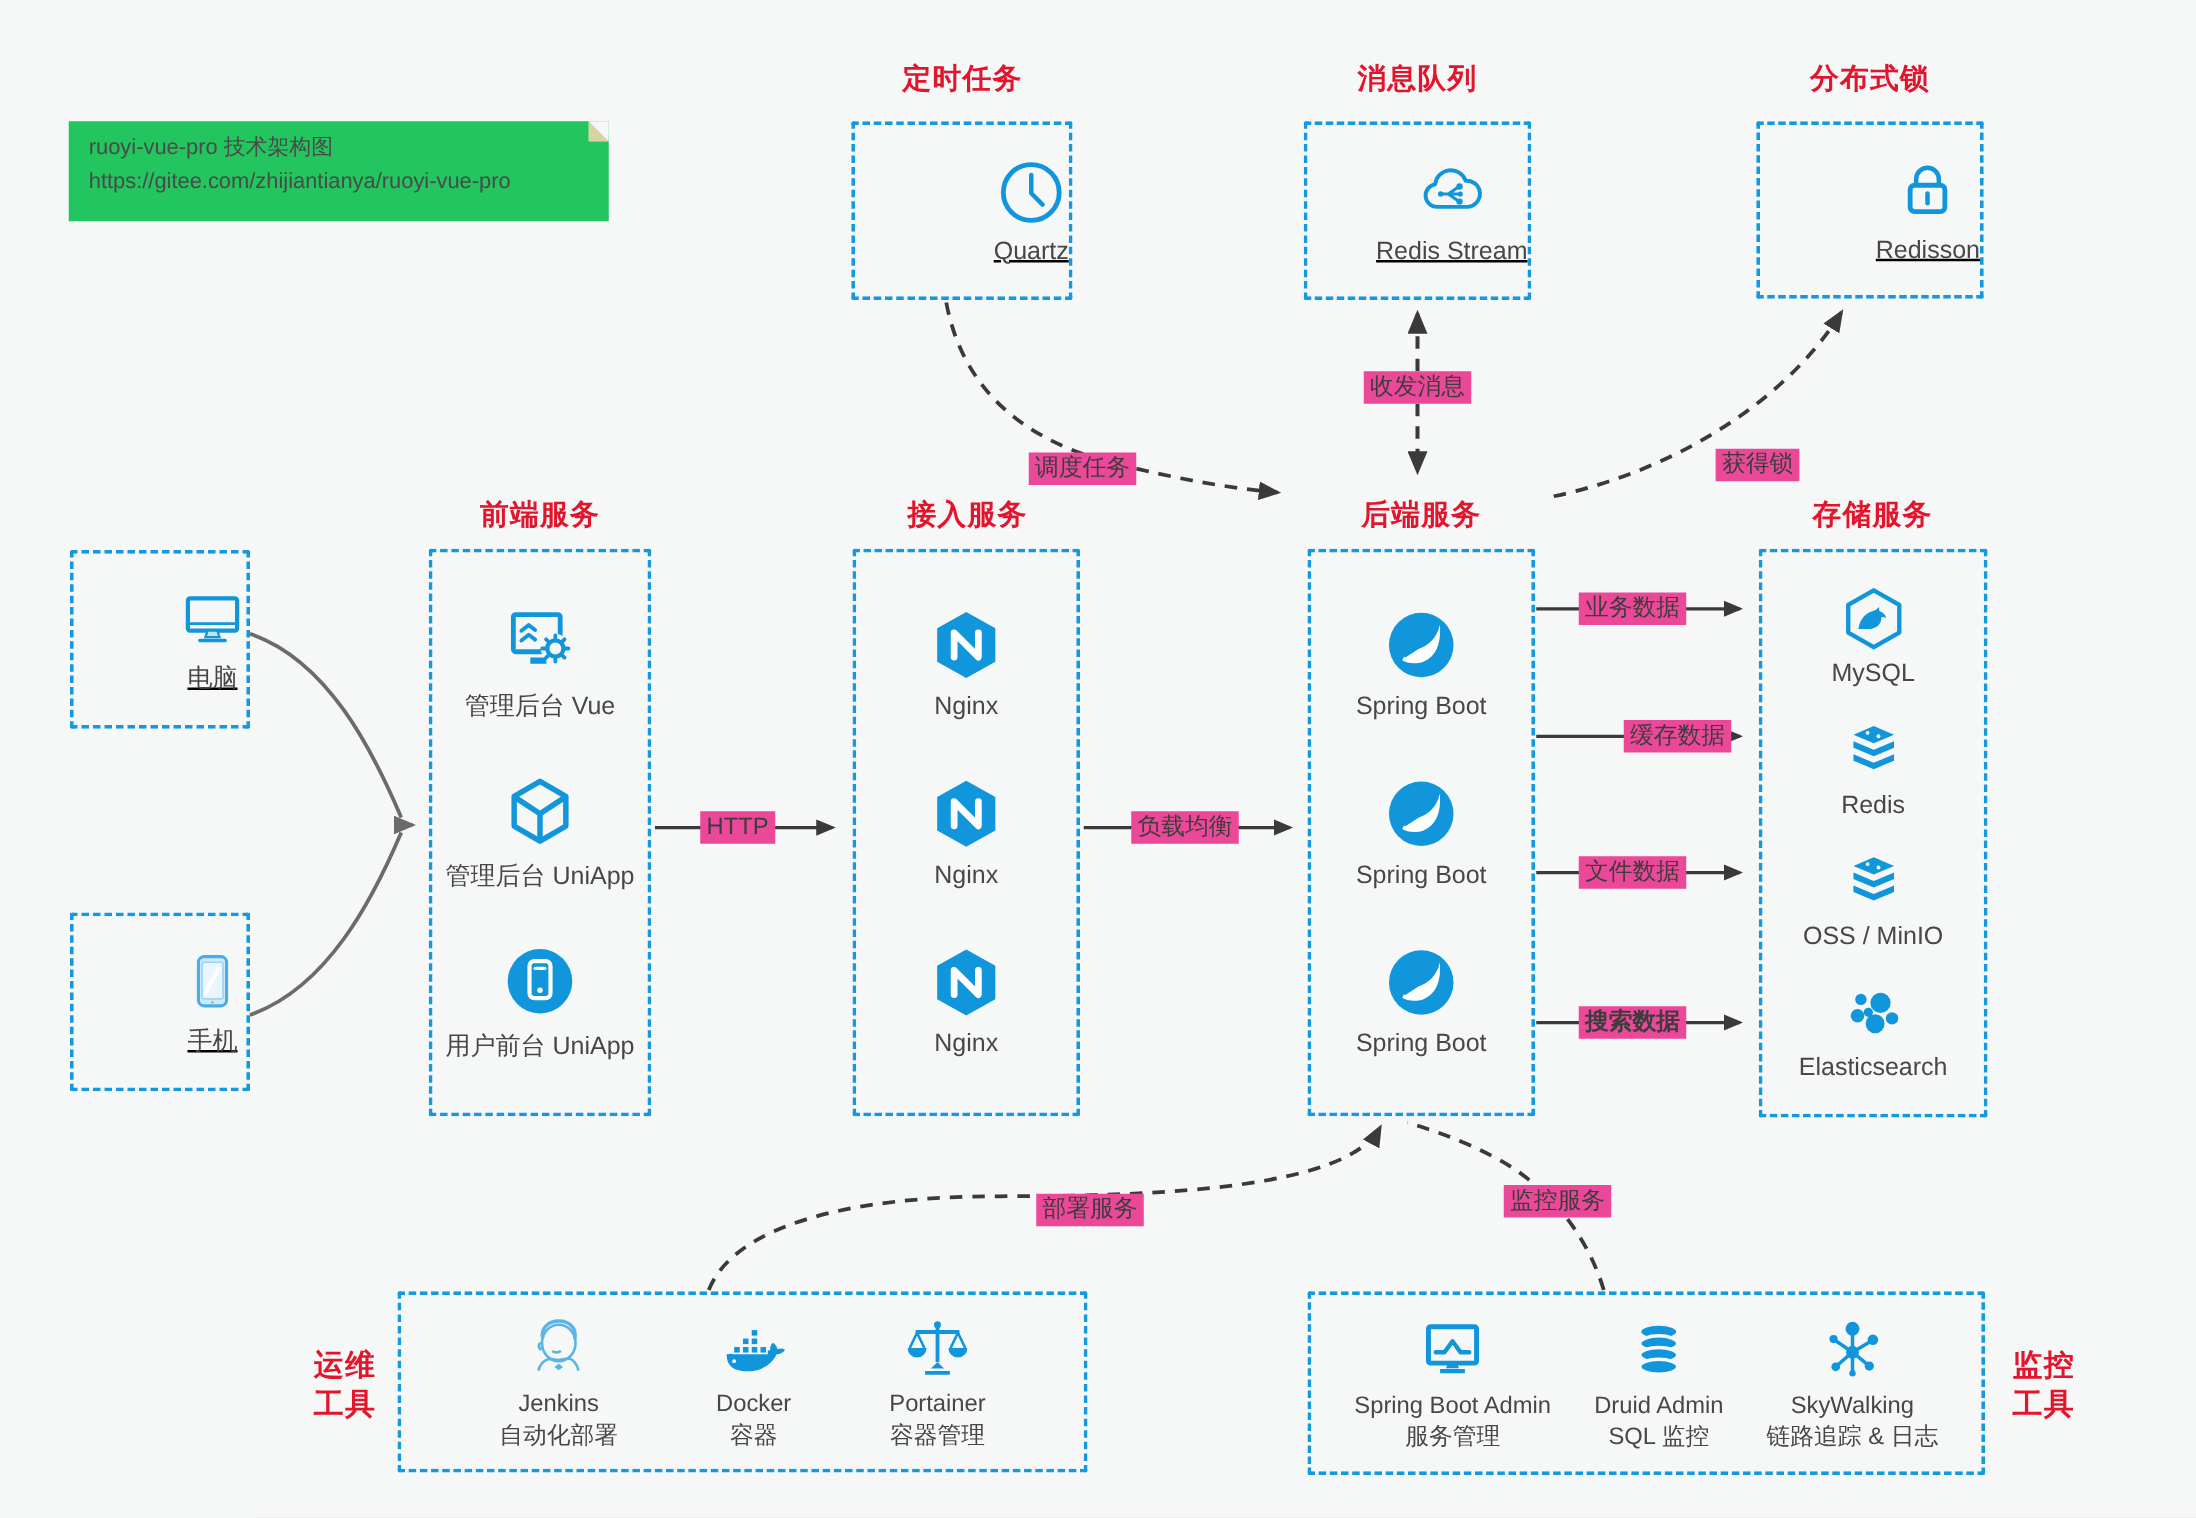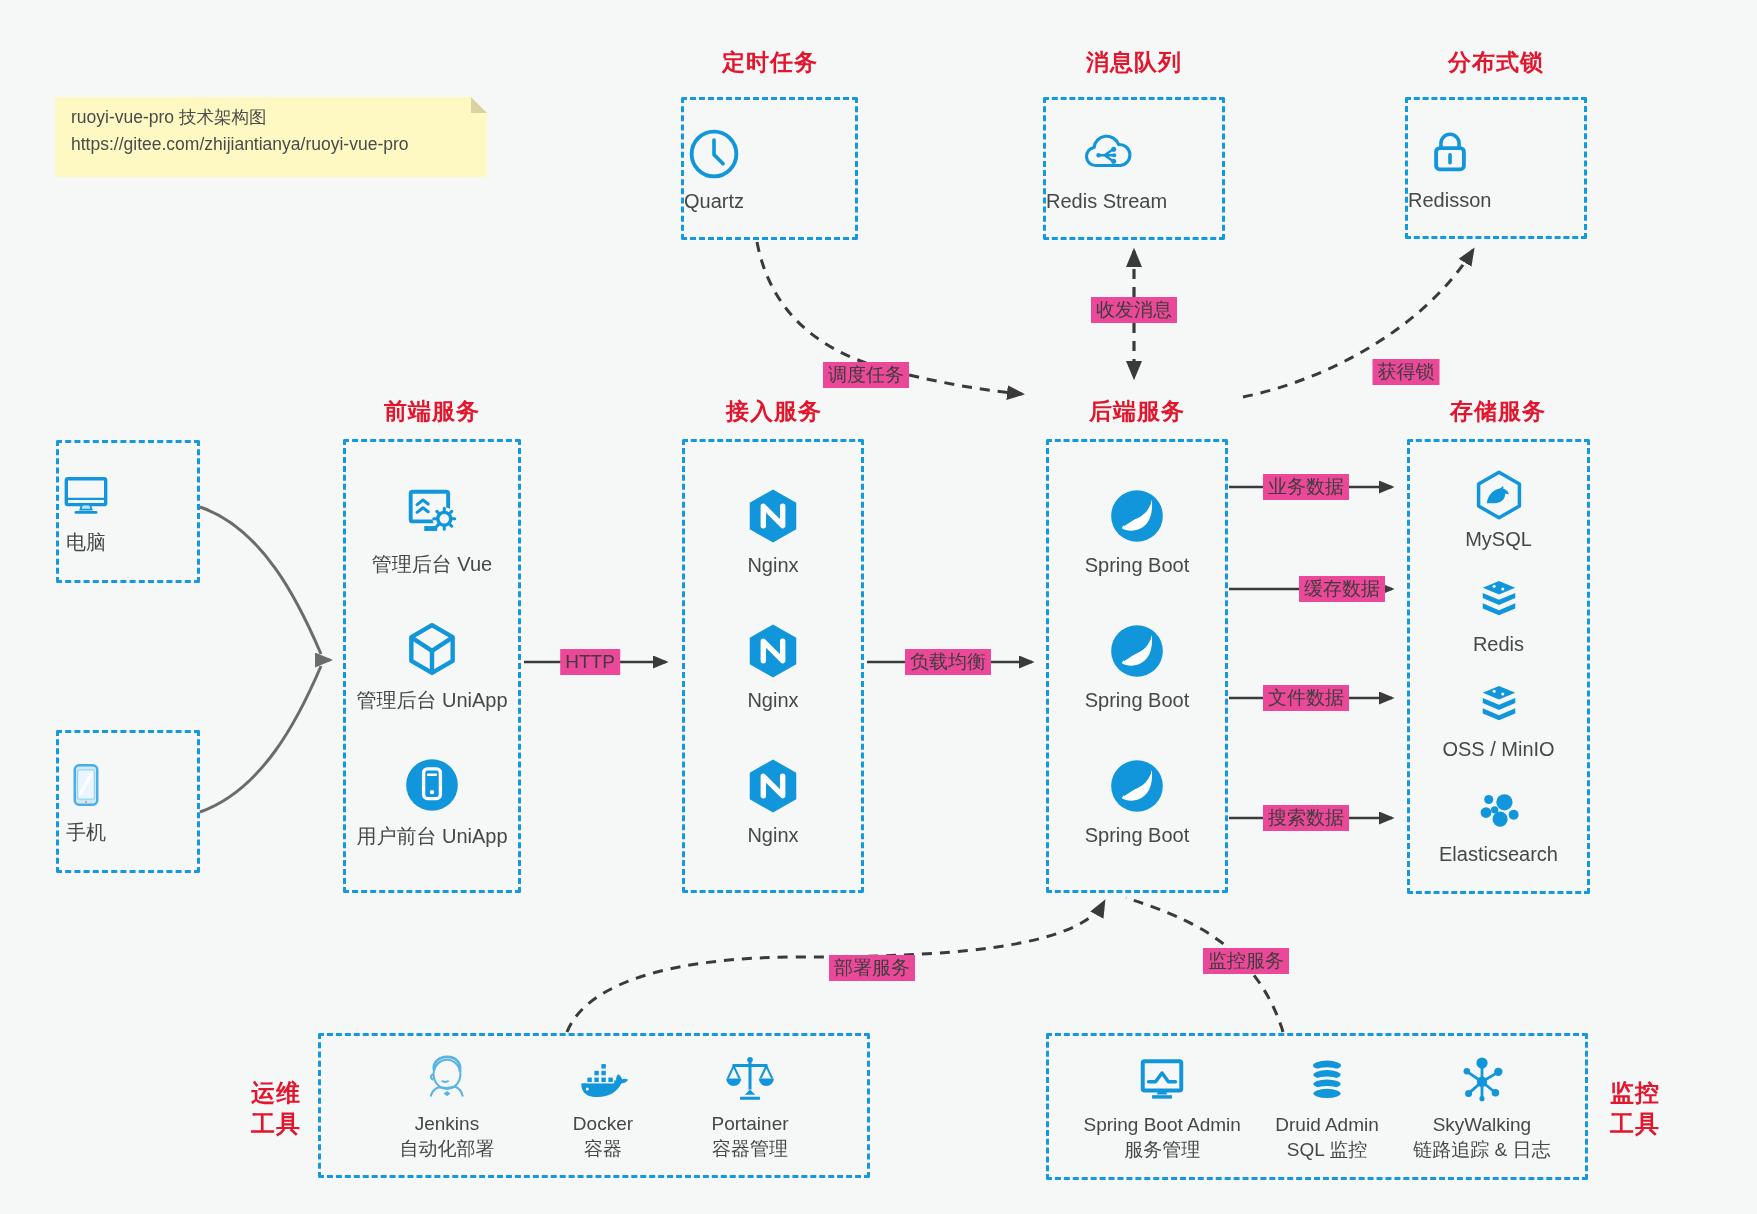--- a/index.html
+++ b/index.html
@@ -1,34 +1,34 @@
 <!DOCTYPE html>
 <html><head>
 <meta charset="utf-8">
 <style>
   html,body{margin:0;padding:0;background:#e9eaea;}
   .canvas{position:relative;width:1757px;height:1214px;background:#f6f7f7;
           font-family:"Liberation Sans",sans-serif;overflow:hidden;}
   .edges{position:absolute;left:0;top:0;width:1757px;height:1214px;pointer-events:none;}
   .dbox{position:absolute;border:3px dashed #1499e0;box-sizing:border-box;border-radius:2px;}
-  .center{display:flex;align-items:center;justify-content:flex-start;}
+  .center{display:flex;align-items:center;justify-content:flex-end;text-decoration:underline;}
   .col{display:flex;flex-direction:column;justify-content:space-evenly;align-items:center;}
   .row{display:flex;flex-direction:row;justify-content:space-evenly;align-items:center;}
   .item{display:flex;flex-direction:column;align-items:center;gap:7px;}
   .ilabel{font-size:20px;color:#474747;white-space:nowrap;}
   .sub{font-size:19px;color:#474747;line-height:25px;text-align:center;white-space:nowrap;}
   .rtitle{position:absolute;transform:translateX(-50%);font-size:23px;font-weight:bold;
           color:#e2152d;white-space:nowrap;letter-spacing:1px;}
   .rside{position:absolute;font-size:24px;font-weight:bold;color:#e2152d;line-height:31px;
          text-align:center;letter-spacing:1px;}
   .chip{position:absolute;transform:translate(-50%,-50%);background:#ec4899;padding:0 5px;
         font-size:19px;color:#3d3d3d;white-space:nowrap;line-height:26px;}
   .icon{color:#1296db;display:block;}
   .icon svg{display:block;width:100%;height:100%;}
-  .note{position:absolute;left:55px;top:97px;width:400px;height:66px;background:#fef9c3;
+  .note{position:absolute;left:55px;top:97px;width:400px;height:66px;background:#22c55e;
         padding:7px 16px;box-sizing:content-box;font-size:17.5px;color:#4a4a4a;line-height:27px;}
   .note .fold{position:absolute;top:0;right:0;width:0;height:0;
         border-top:16px solid #f6f7f7;border-left:16px solid #d9d3a2;}
   .i54{width:54px;height:54px;} .i58{width:58px;height:58px;} .i62{width:62px;height:62px;}
   .i52{width:52px;height:52px;} .i56{width:56px;height:56px;}
 </style>
 </head>
 <body>
 
 <div class="canvas">
@@ -414,20 +414,20 @@
         <div>链路追踪 &amp; 日志</div>
       </div>
     </div>
   </div>
 
   <div class="chip" style="left:590px;top:662px;">HTTP</div>
   <div class="chip" style="left:948px;top:662px;">负载均衡</div>
   <div class="chip" style="left:1306px;top:487px;">业务数据</div>
   <div class="chip" style="left:1306px;top:589px;margin-left:36px;">缓存数据</div>
   <div class="chip" style="left:1306px;top:698px;">文件数据</div>
-  <div class="chip" style="left:1306px;top:818px;">搜索数据</div>
+  <div class="chip" style="left:1306px;top:818px;font-weight:bold;">搜索数据</div>
   <div class="chip" style="left:866px;top:375px;">调度任务</div>
   <div class="chip" style="left:1134px;top:310px;">收发消息</div>
   <div class="chip" style="left:1406px;top:372px;">获得锁</div>
   <div class="chip" style="left:872px;top:968px;">部署服务</div>
   <div class="chip" style="left:1246px;top:961px;">监控服务</div>
 
 </div>
 
 </body></html>

